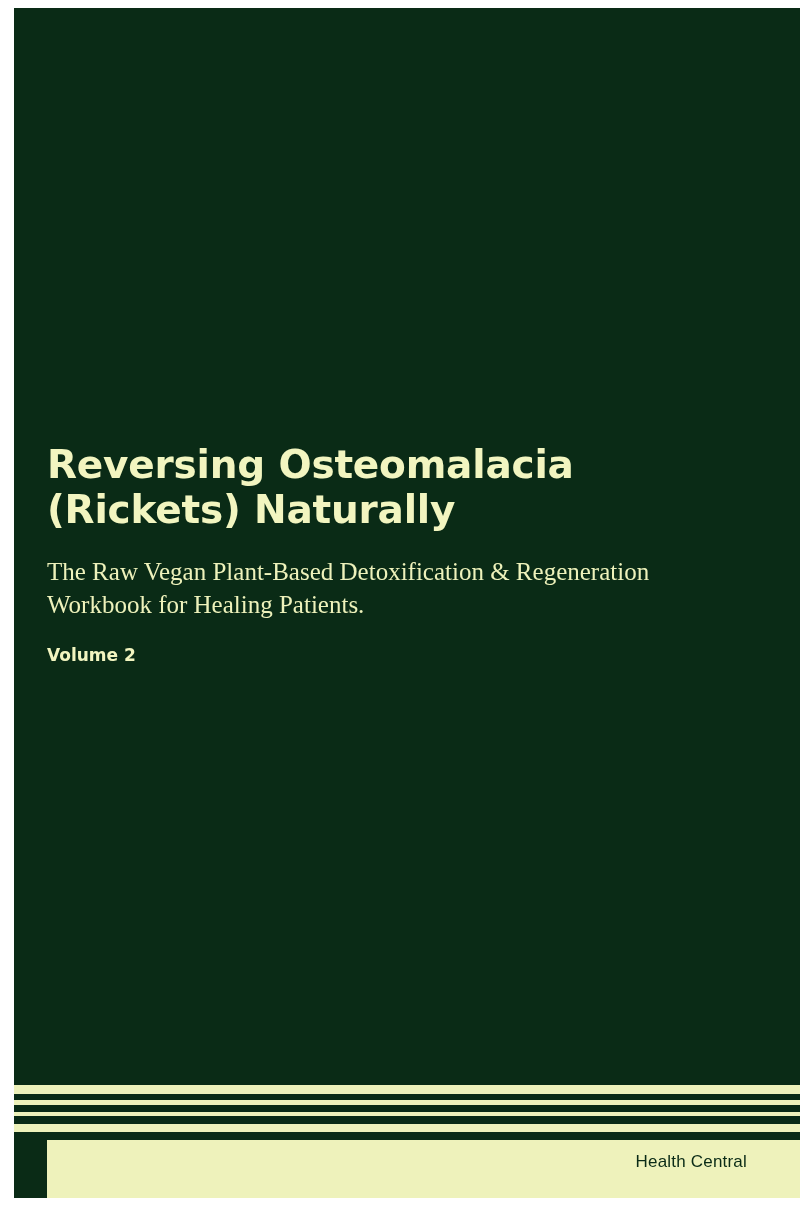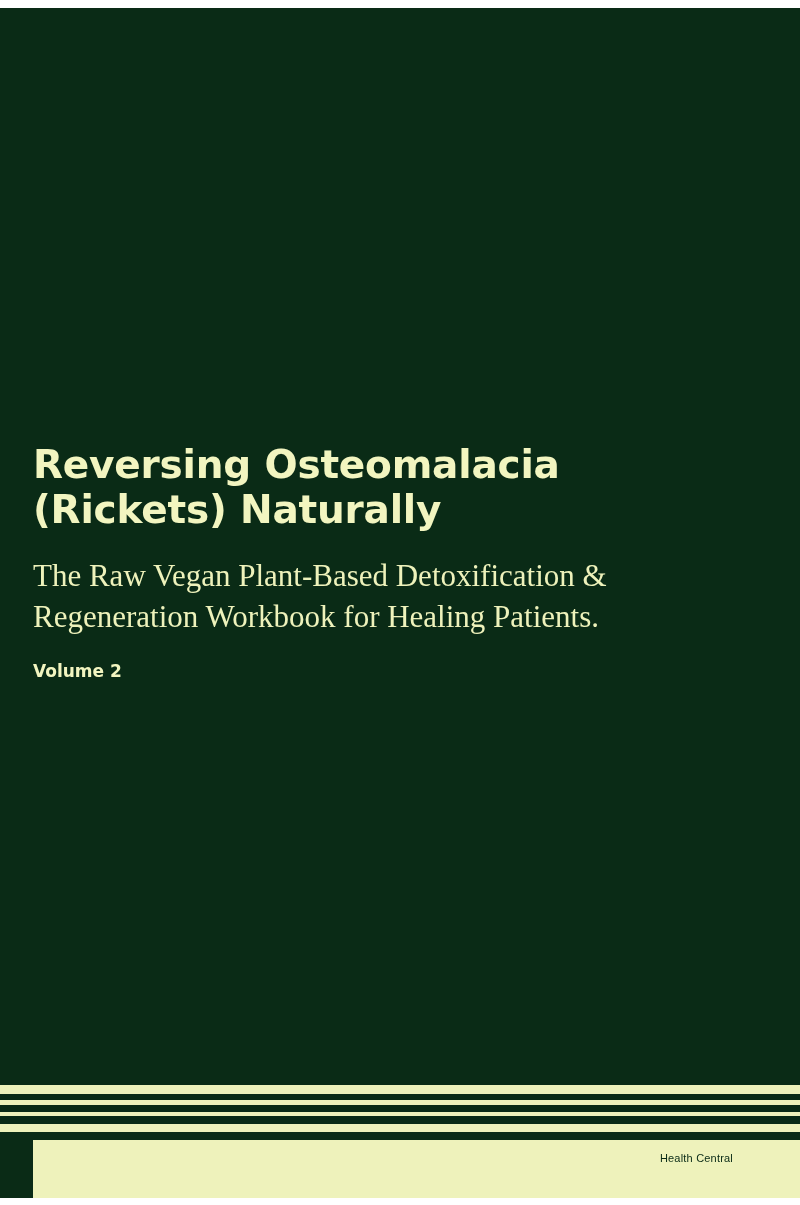--- a/index.html
+++ b/index.html
@@ -13,20 +13,21 @@
     font-family: "Liberation Sans", sans-serif;
     overflow: hidden;
   }
 
   .cover {
     position: relative;
     width: 680px;
     height: 1205px;
     background: #ffffff;
     box-sizing: border-box;
+    margin-left: 14px;
   }
 
   
   .panel {
     position: absolute;
     left: 0;
     top: 8px;
     width: 800px;
     height: 1190px;
     background: #0a2b16;
@@ -45,21 +46,21 @@
     font-weight: bold;
     font-size: 39px;
     line-height: 1.15;
     color: #f2f5c0;
     margin: 0 0 22px 0;
     letter-spacing: -0.2px;
   }
 
   .subtitle {
     font-family: "Liberation Serif", serif;
-    font-size: 31px;
+    font-size: 25px;
     line-height: 1.33;
     color: #eef2bb;
     margin: 0 0 24px 0;
   }
 
   .volume {
     font-family: "DejaVu Sans", sans-serif;
     font-weight: bold;
     font-size: 17px;
     color: #f2f5c0;
@@ -97,21 +98,21 @@
     left: 33px;
     top: 0;
     width: 700px;
     height: 58px;
   }
   .footer-text {
     position: absolute;
     right: 0;
     top: 12px;
     font-family: "Liberation Sans", sans-serif;
-    font-size: 11px;
+    font-size: 17px;
     color: #0a2b16;
     letter-spacing: 0.2px;
   }
   
   .footer-notch {
     position: absolute;
     left: 0;
     top: 0;
     width: 33px;
     height: 58px;

